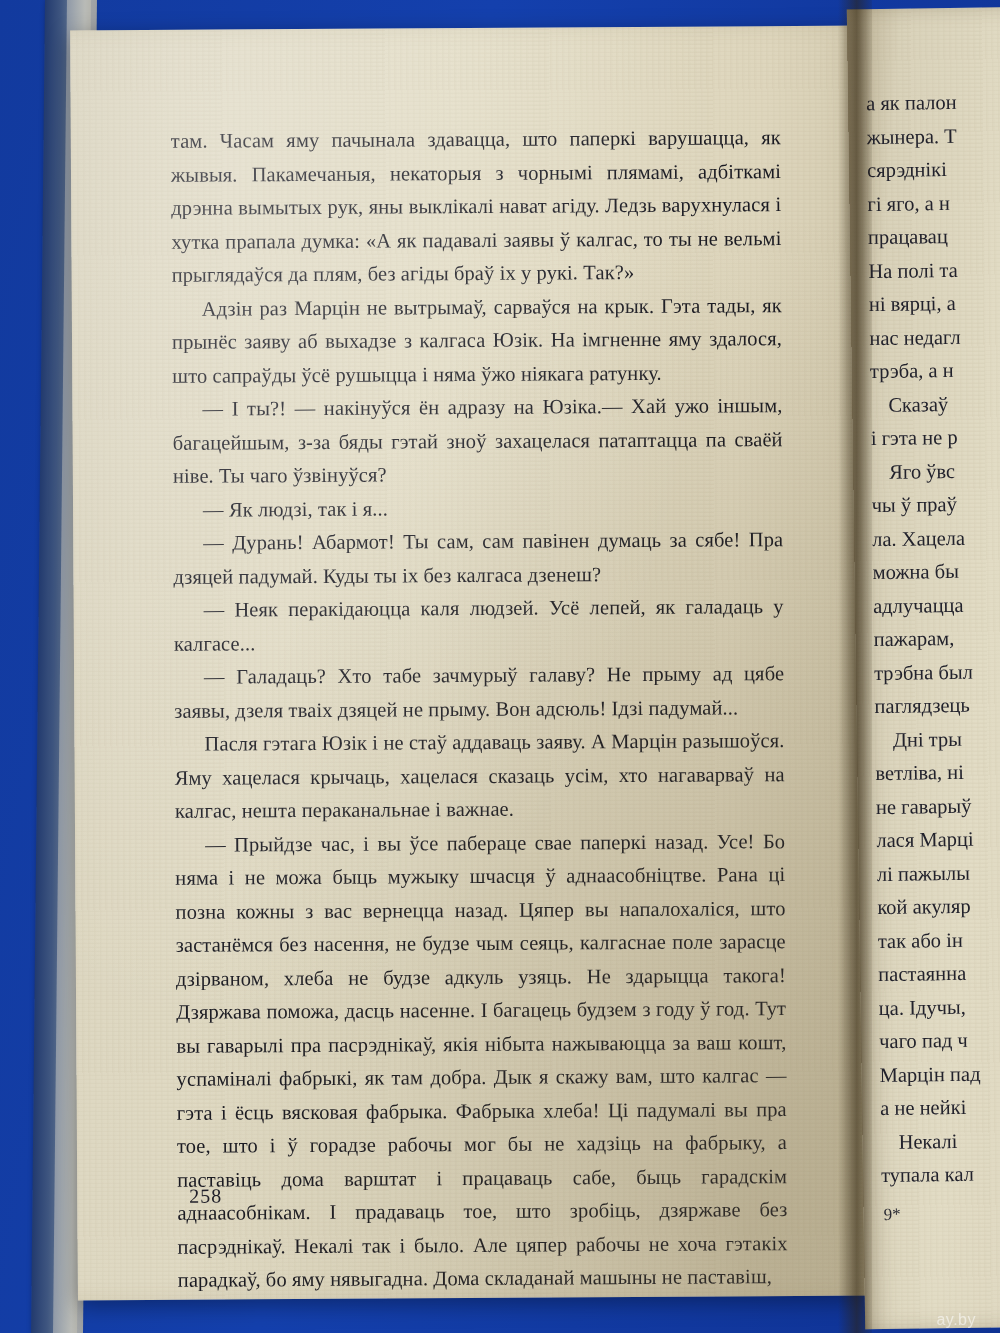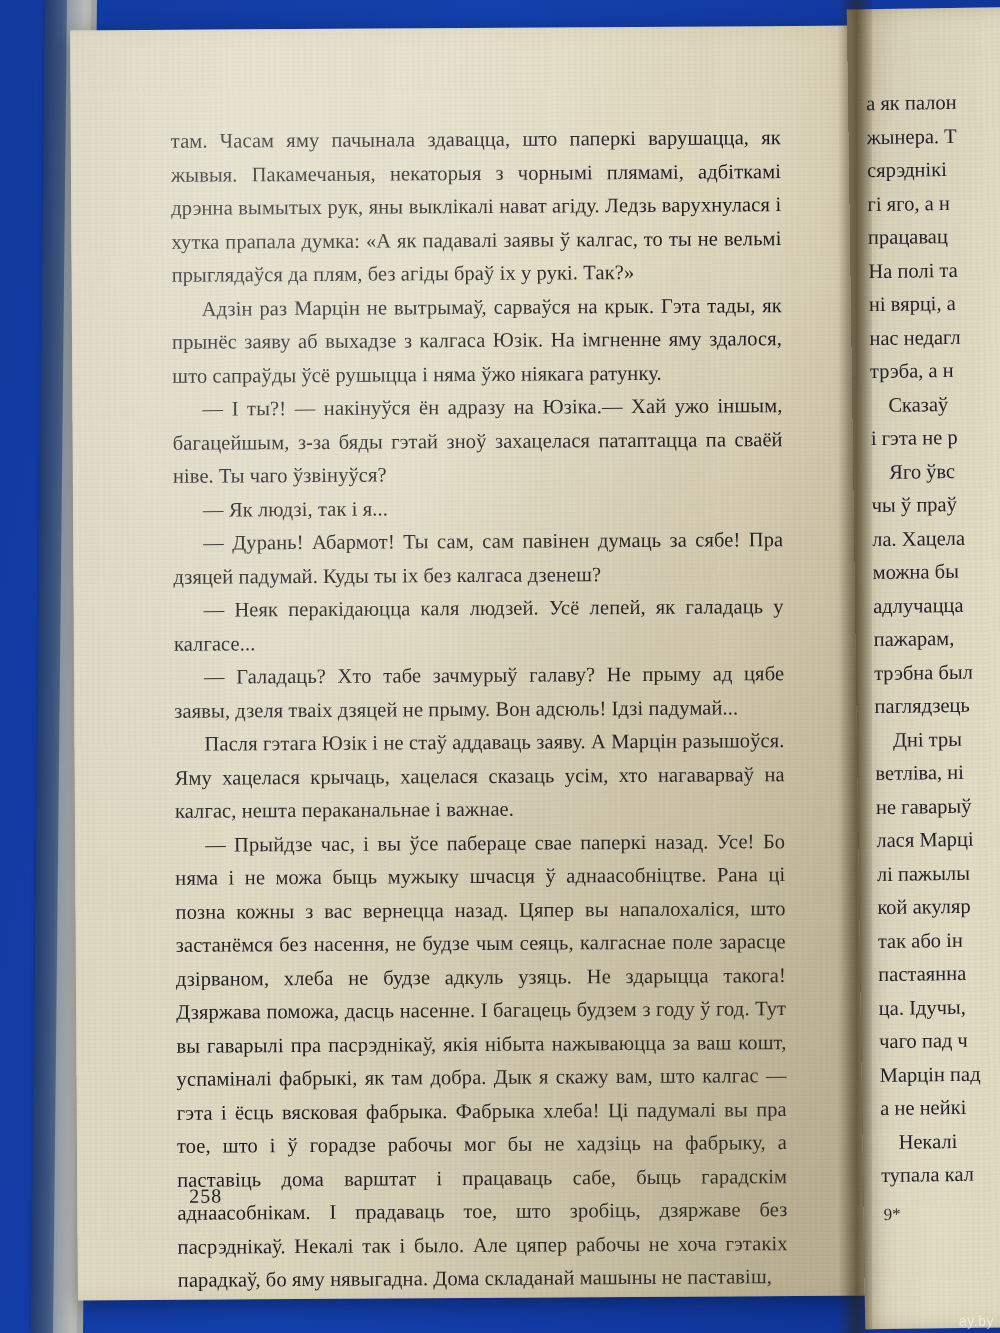--- a/index.html
+++ b/index.html
@@ -147,23 +147,23 @@
     inset: 0;
     pointer-events: none;
     opacity: 0.10;
     background-image:
       repeating-linear-gradient(0deg, rgba(120,100,60,0.5) 0px, rgba(120,100,60,0) 2px, rgba(120,100,60,0) 4px),
       repeating-linear-gradient(90deg, rgba(120,100,60,0.4) 0px, rgba(120,100,60,0) 3px, rgba(120,100,60,0) 6px);
   }
 
   .watermark {
     position: absolute;
-    right: 6px;
+    right: 24px;
     bottom: 4px;
-    font-size: 14px;
+    font-size: 16px;
     color: rgba(255,255,255,0.55);
     font-family: "Liberation Sans", sans-serif;
     letter-spacing: 0.5px;
   }
 </style>
 </head>
 <body>
 
 <div class="photo">
 

